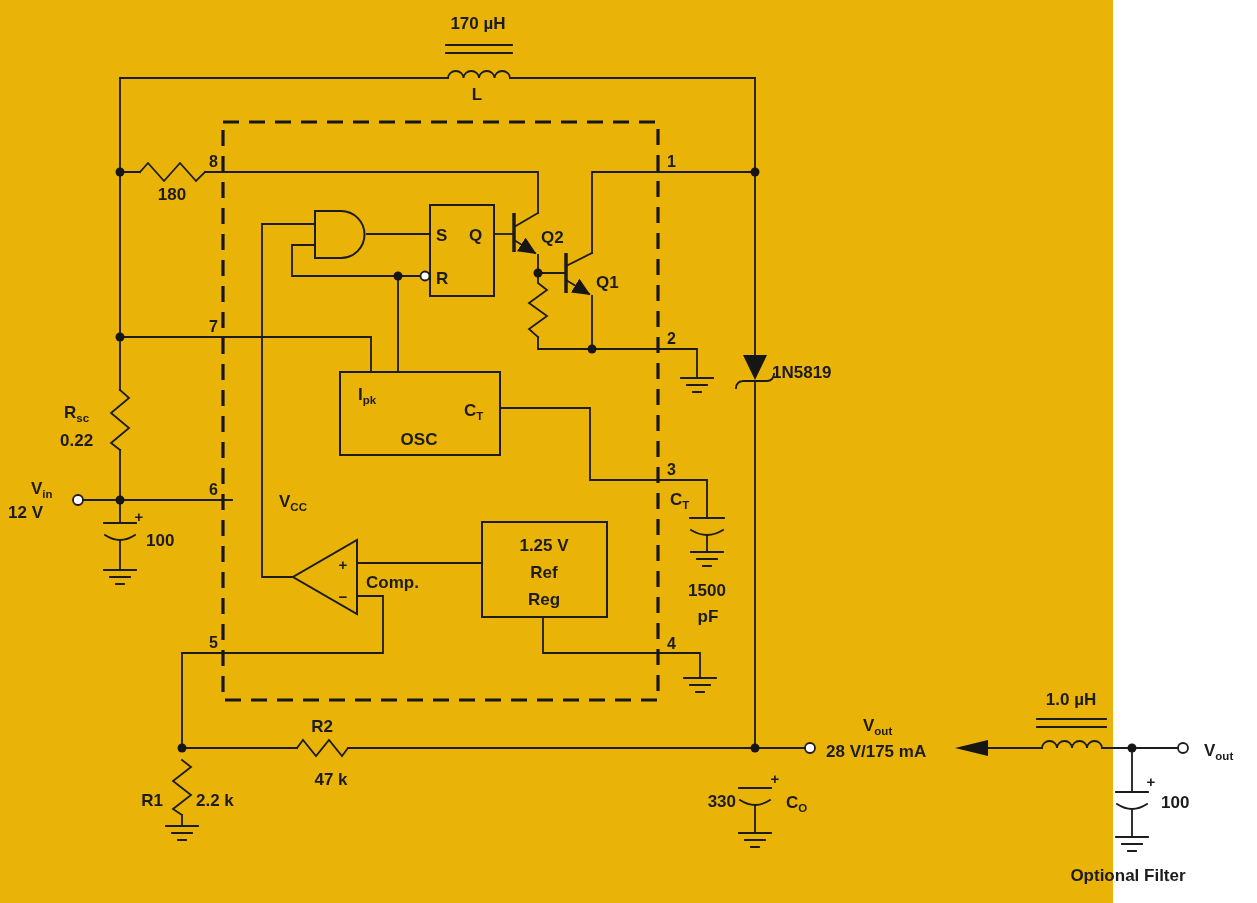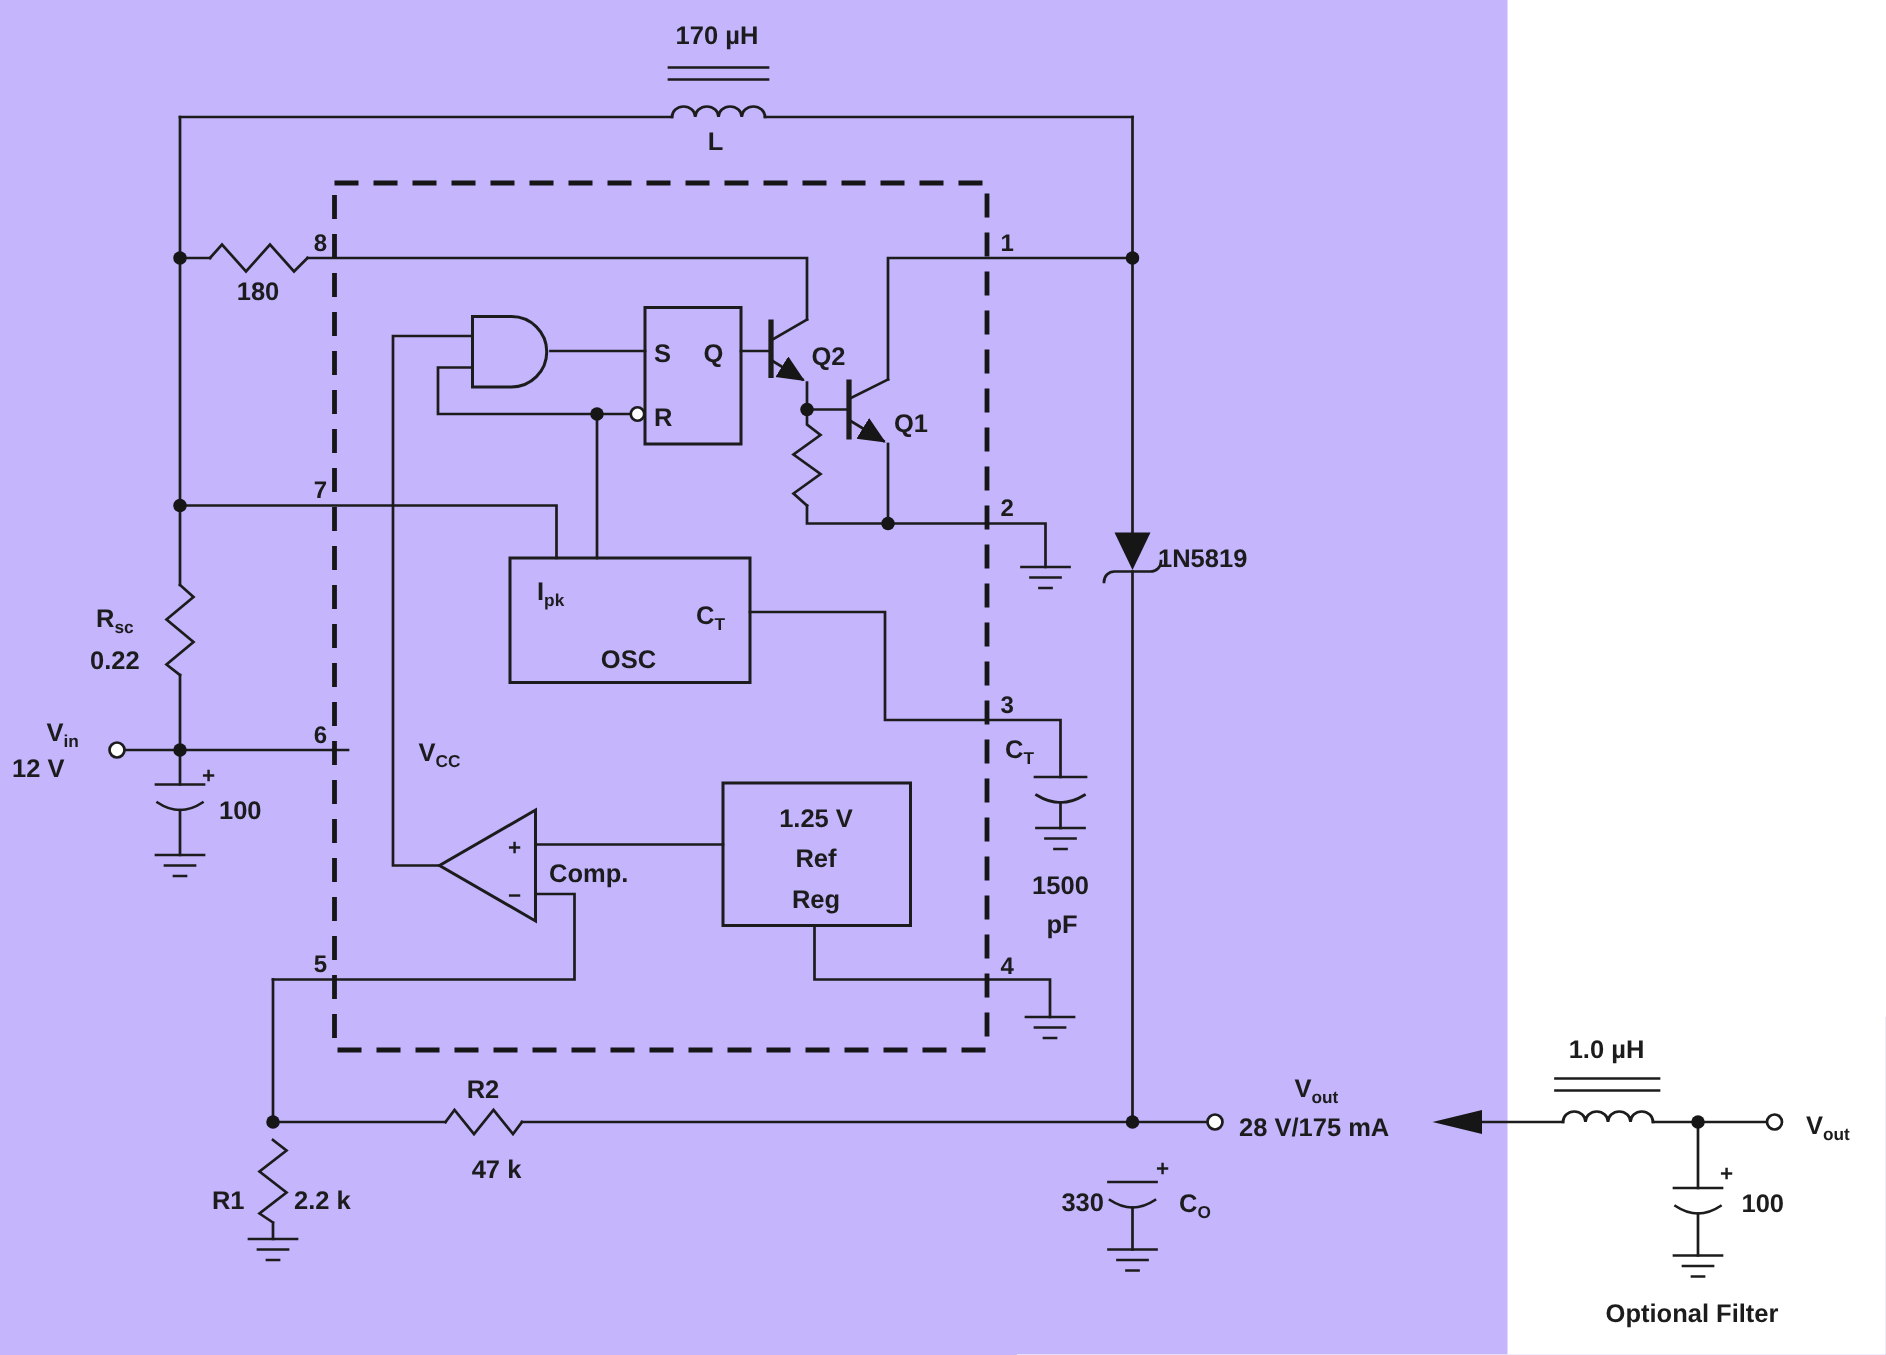--- a/index.html
+++ b/index.html
@@ -1,16 +1,16 @@
 <!DOCTYPE html>
 <html><head>
 <meta charset="utf-8">
 <style>
   html,body{margin:0;padding:0;background:#ffffff;}
-  .stage{position:relative;width:1005px;height:903px;background:#c4b5fd;font-family:"Liberation Sans",sans-serif;}
+  .stage{position:relative;width:1113px;height:903px;background:#eab308;font-family:"Liberation Sans",sans-serif;}
   svg{display:block;}
   .wire{stroke:#1c1c1c;stroke-width:1.8;fill:none;stroke-linecap:square;}
   .thick{stroke:#1c1c1c;stroke-width:3.5;fill:none;}
   .box{stroke:#1c1c1c;stroke-width:2;fill:none;}
   .icbox{stroke:#161616;stroke-width:3.2;fill:none;stroke-dasharray:16 10;}
   .lbl{font:bold 17px "Liberation Sans",sans-serif;fill:#1c1c1c;}
   .pin{font:bold 16px "Liberation Sans",sans-serif;fill:#1c1c1c;}
   .sm{font:bold 15px "Liberation Sans",sans-serif;fill:#1c1c1c;}
   .sub{font-size:11.5px;}
   .dot{fill:#161616;stroke:none;}

